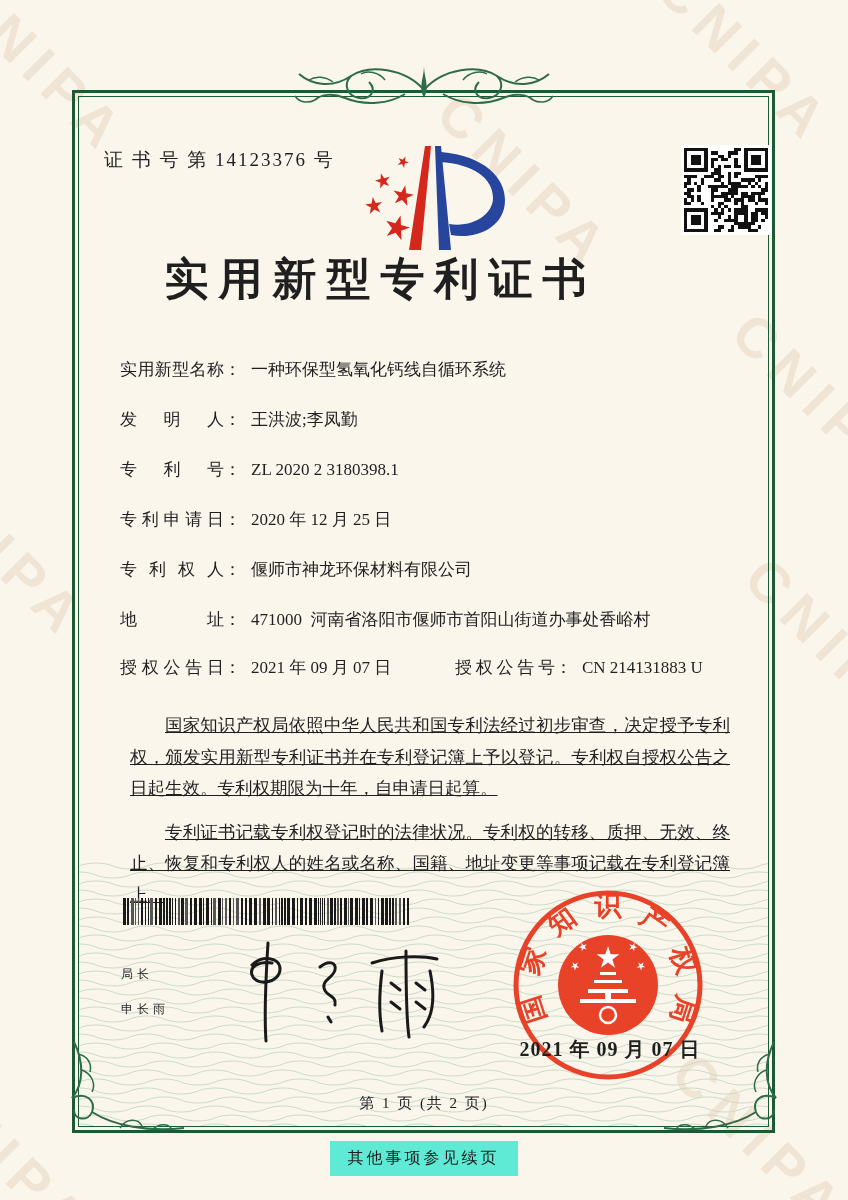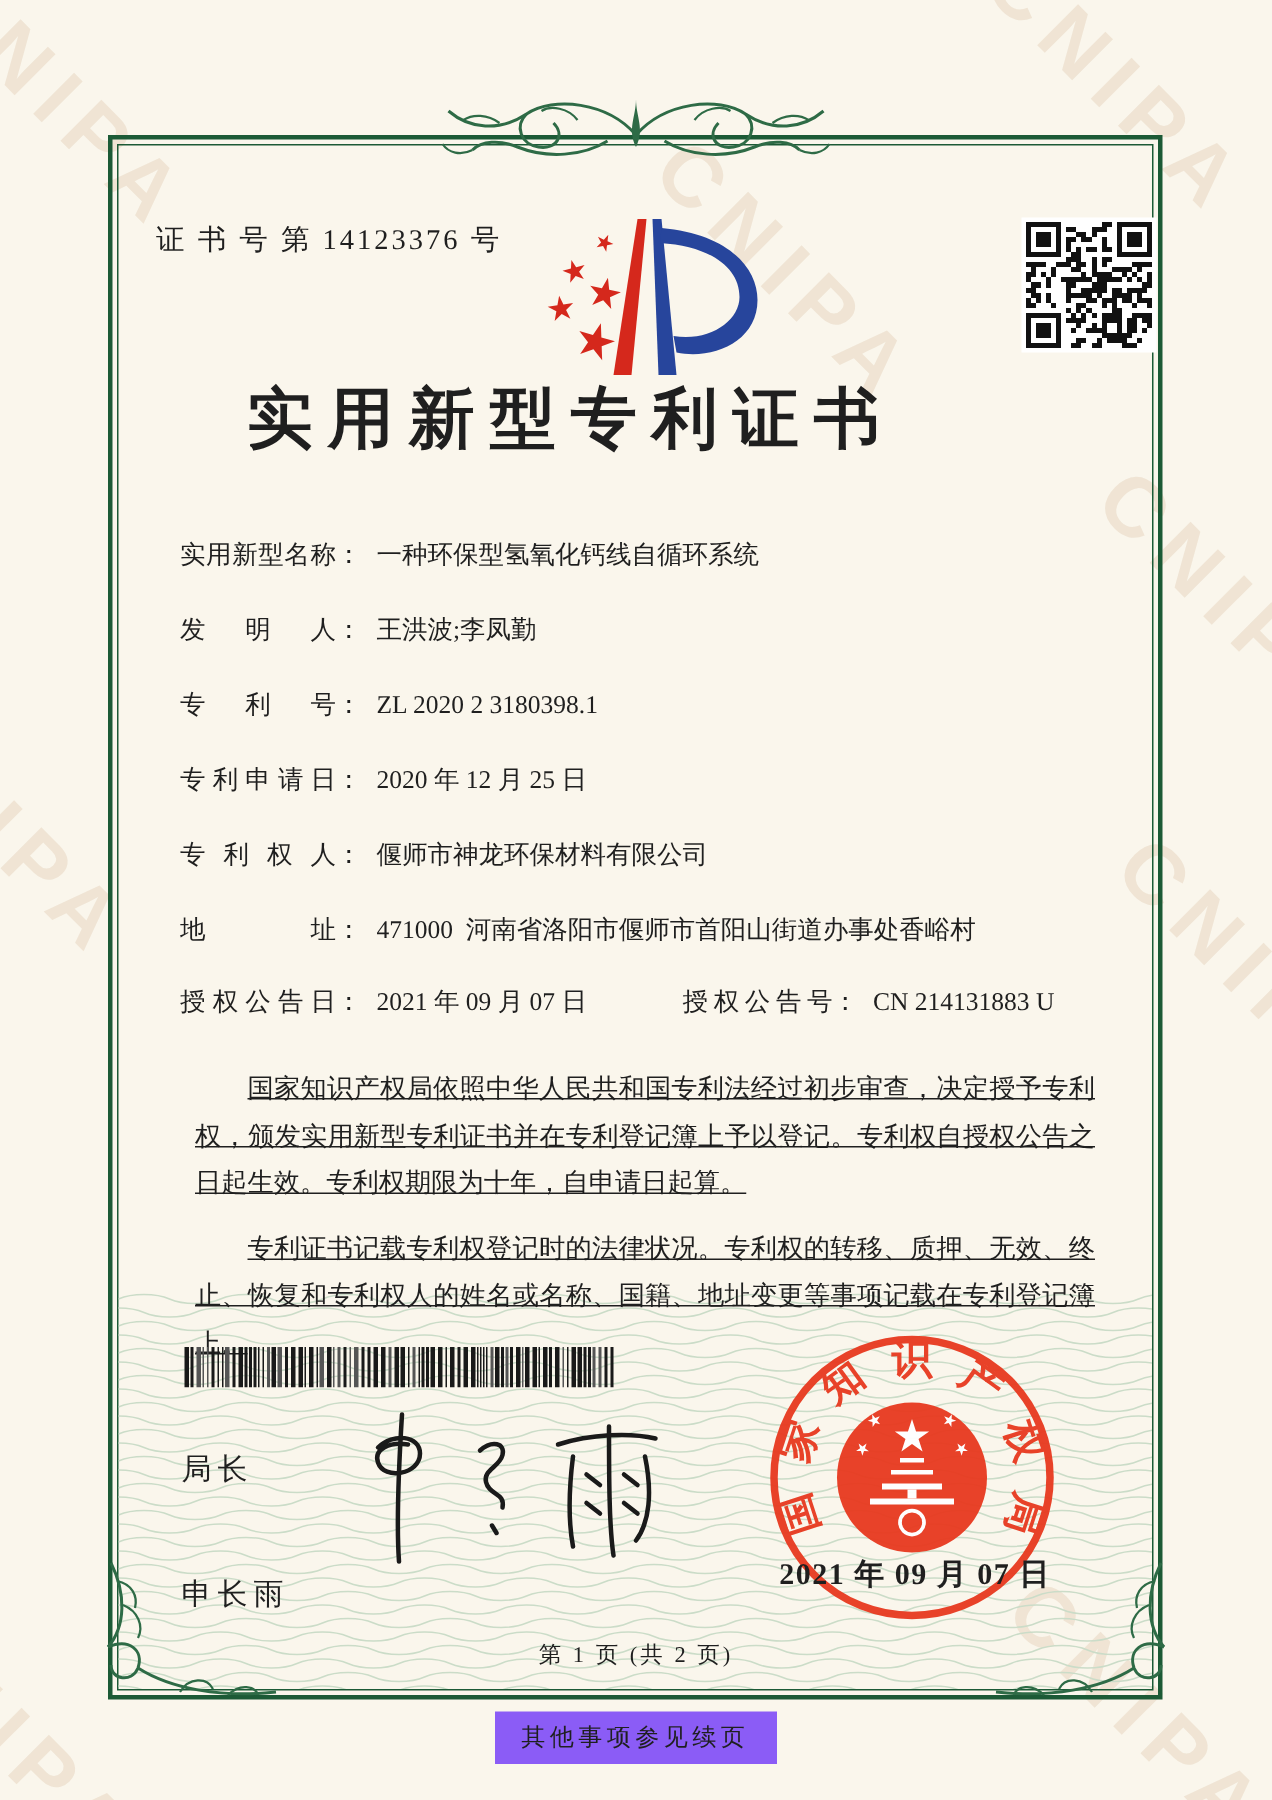--- a/index.html
+++ b/index.html
@@ -34,24 +34,24 @@
   .jlabel{display:inline-flex; width:104px; justify-content:space-between; flex:0 0 104px;}
   .jlabel2{display:inline-flex; width:100px; justify-content:space-between; flex:0 0 100px;}
   .fcolon{margin:0 2px 0 0;}
   .fvalue{margin-left:8px; white-space:pre;}
   .grant-pair{position:absolute; left:335px; top:0; display:flex; align-items:baseline;}
   .body-text{
     left:118px; top:698px; width:624px; font-size:17.5px; line-height:31.5px;
     text-align:justify;
   }
   .body-text p{margin:12px; text-indent:2em;text-decoration:underline;}
-  .signer{left:121px; font-size:20px; letter-spacing:4px;}
+  .signer{left:121px; font-size:12px; letter-spacing:4px;}
   .page-num{left:72px; top:1094px; width:704px; text-align:center; font-size:15px; letter-spacing:2px;}
   .cont-wrap{left:72px; top:1141px; width:703px; text-align:center;}
-  .cont-note{display:inline-block; background:#8b5cf6; padding:7px 18px; font-size:16px; letter-spacing:3px;}
+  .cont-note{display:inline-block; background:#5eead4; padding:7px 18px; font-size:16px; letter-spacing:3px;}
   .seal-date{
     left:512px; top:1036px; width:196px; text-align:center;
     font-size:20px; font-weight:bold; letter-spacing:1px; z-index:6;
   }
   svg{display:block;}
   .z1{z-index:1}.z2{z-index:2}.z3{z-index:3}.z5{z-index:5}
 </style>
 </head>
 <body>
 
@@ -537,21 +537,21 @@
       <rect x="264" y="0" width="3" height="27" fill="#191919"></rect>
       <rect x="268" y="0" width="2" height="27" fill="#191919"></rect>
       <rect x="271" y="0" width="2" height="27" fill="#191919"></rect>
       <rect x="274" y="0" width="2" height="27" fill="#555"></rect>
       <rect x="278" y="0" width="2" height="27" fill="#555"></rect>
       <rect x="282" y="0" width="2" height="27" fill="#191919"></rect>
       <rect x="286" y="0" width="2" height="27" fill="#191919"></rect>
     </svg>
 
   <div class="abs signer z3" style="top:966px;">局长</div>
-  <div class="abs signer z3" style="top:1049px;">申长雨</div>
+  <div class="abs signer z3" style="top:1001px;">申长雨</div>
 
   <svg class="abs z3" style="left:222px;top:935px;" width="240" height="115" viewBox="0 0 240 115">
     <g stroke="#1a1a1a" stroke-width="3" fill="none" stroke-linecap="round">
       <path d="M30,30 C40,20 58,22 58,34 C58,48 34,52 30,40 C27,31 38,26 50,28"></path>
       <path d="M46,8 C44,40 42,78 44,106"></path>
       <path d="M98,32 C106,25 115,27 113,35 C111,43 100,45 102,53 C104,62 115,60 113,70"></path>
       <path d="M106,82 L109,87"></path>
       <path d="M150,28 C172,21 198,20 215,24"></path>
       <path d="M160,36 C157,60 157,80 160,96"></path>
       <path d="M184,16 C184,48 184,82 187,102"></path>

